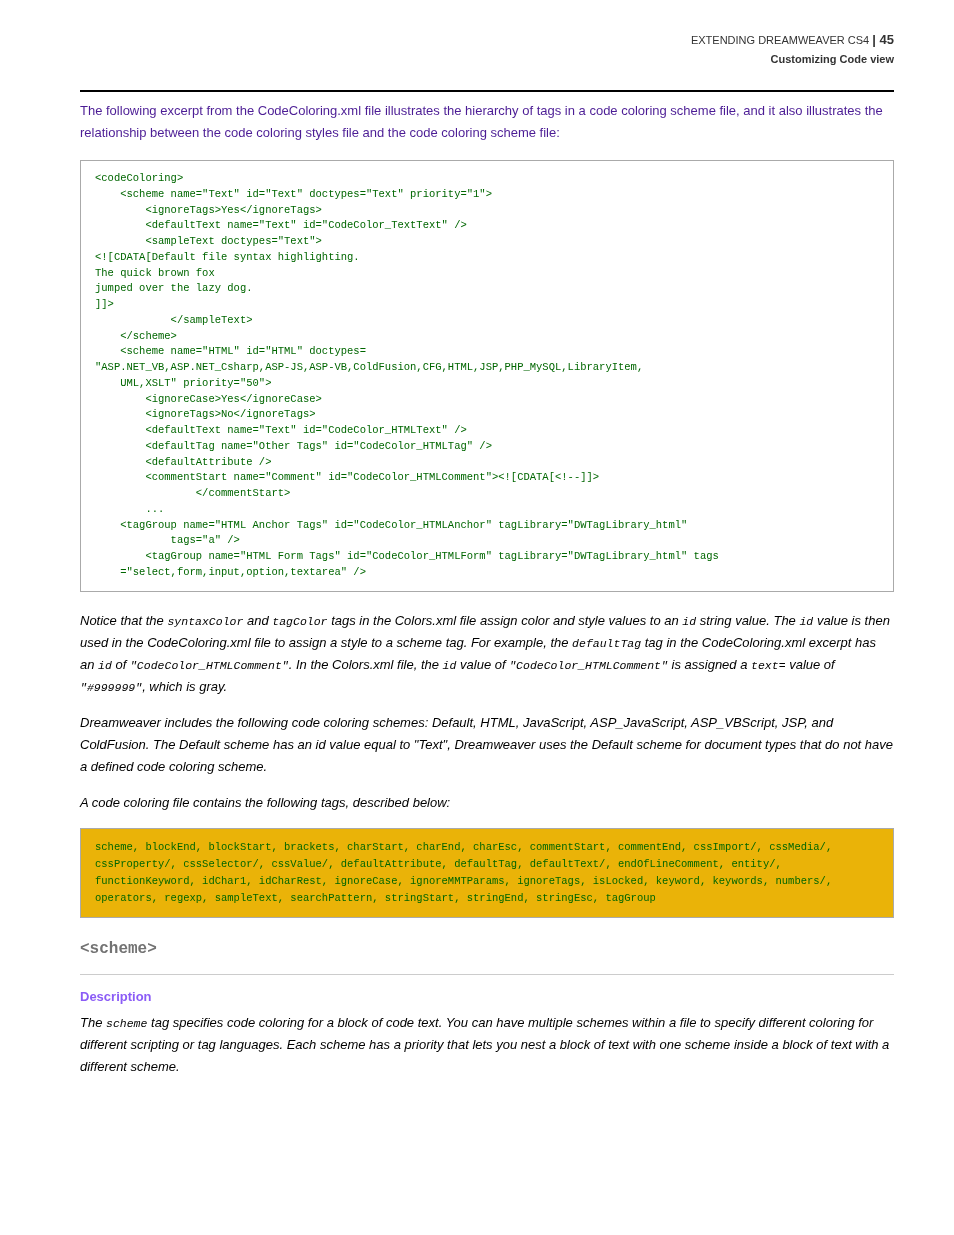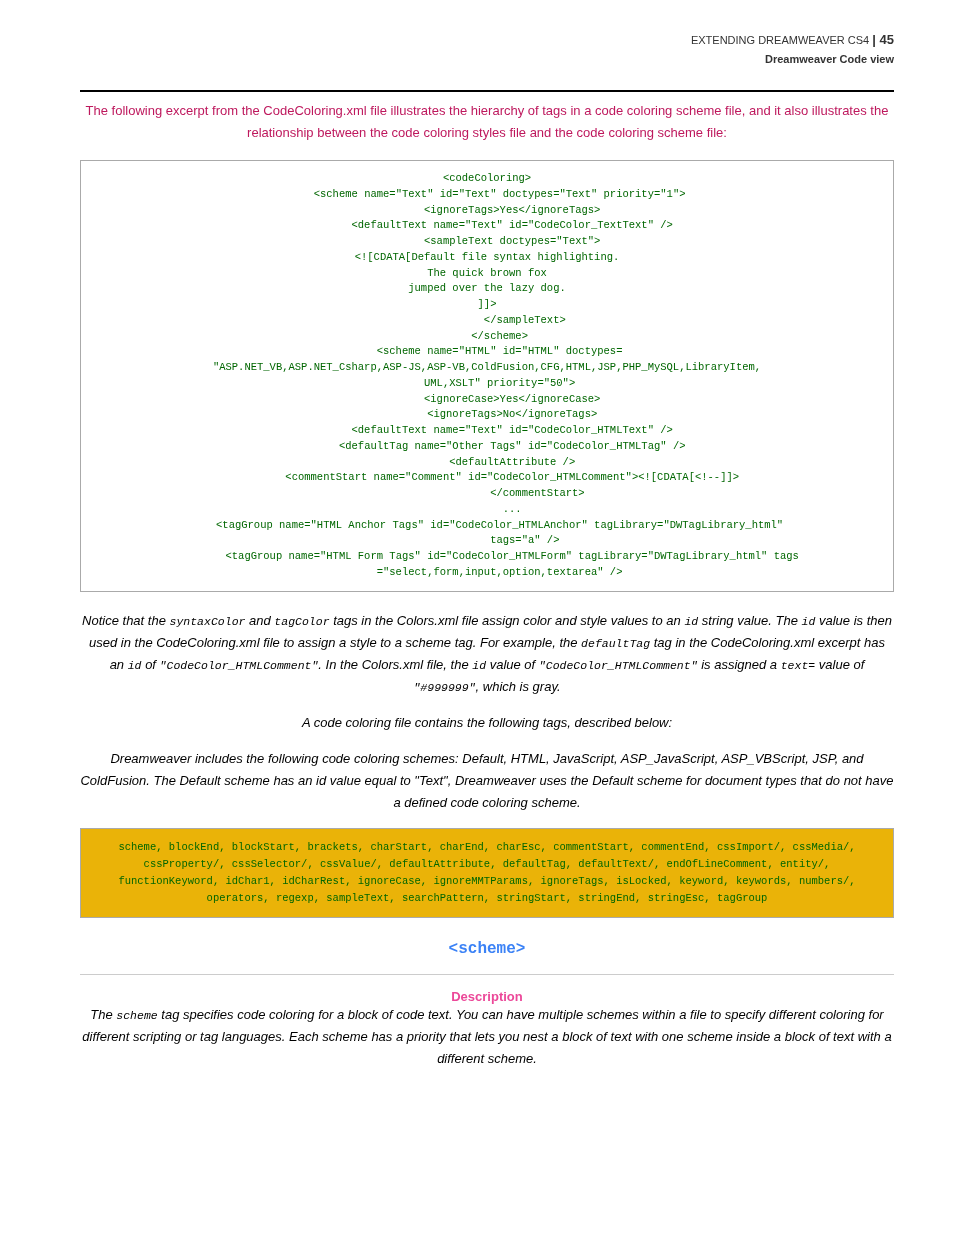--- a/index.html
+++ b/index.html
@@ -1,19 +1,18 @@
 <!DOCTYPE html>
 <html><head>
   <meta charset="utf-8">
   <style>
     * {
       margin: 0;
       padding: 0;
       box-sizing: border-box;
-      text-align: center;
     }
 
     body {
       background: #ffffff;
       font-family: Arial, Helvetica, sans-serif;
       font-size: 13px;
       color: #000000;
       width: 954px;
       min-height: 1235px;
       padding: 0;
@@ -54,28 +53,28 @@
       width: 100%;
       height: 2px;
       background: #000000;
       margin-bottom: 8px;
       margin-top: 50px;
     }
 
     .intro-text {
       font-size: 13px;
       line-height: 1.7;
-      color: #be185d;
+      color: #4c1d95;
       margin-bottom: 16px;
     }
 
     .code-block {
       background: #ffffff;
       border: 1px solid #aaaaaa;
-      padding: 10px 6px;
+      padding: 10px 14px;
       font-family: 'Courier New', Courier, monospace;
       font-size: 10.5px;
       line-height: 1.5;
       color: #006600;
       margin-bottom: 18px;
       white-space: pre;
       overflow-x: auto;
     }
 
     .body-text {
@@ -100,49 +99,49 @@
       font-size: 10.5px;
       line-height: 1.6;
       color: #006600;
       margin-bottom: 22px;
     }
 
     .section-heading {
       font-family: 'Courier New', Courier, monospace;
       font-size: 16px;
       font-weight: bold;
-      color: #3b82f6;
+      color: #737373;
       margin-bottom: 16px;
       margin-top: 10px;
     }
 
     .subsection-heading {
       font-size: 13px;
       font-weight: bold;
-      color: #ec4899;
-      margin-bottom: 0;
+      color: #8b5cf6;
+      margin-bottom: 8px;
     }
 
     .divider-line {
       width: 100%;
       height: 1px;
       background: #cccccc;
       margin-bottom: 14px;
     }
   </style>
 </head>
 <body>
 
 <div class="page-container">
 
   <div class="page-header">
     <span class="title-line">EXTENDING DREAMWEAVER CS4</span>
     <span class="page-number"> | <span>45</span></span>
     <br>
-    <span class="subtitle-line">Dreamweaver Code view</span>
+    <span class="subtitle-line">Customizing Code view</span>
   </div>
 
   <div class="header-bar"></div>
 
   <p class="intro-text">The following excerpt from the CodeColoring.xml file illustrates the hierarchy of tags in a code coloring scheme file, and it also illustrates the relationship between the code coloring styles file and the code coloring scheme file:</p>
 
   <div class="code-block"><span>&lt;codeColoring&gt;
     &lt;scheme name="Text" id="Text" doctypes="Text" priority="1"&gt;
         &lt;ignoreTags&gt;Yes&lt;/ignoreTags&gt;
         &lt;defaultText name="Text" id="CodeColor_TextText" /&gt;
@@ -166,25 +165,25 @@
         ...
     &lt;tagGroup name="HTML Anchor Tags" id="CodeColor_HTMLAnchor" tagLibrary="DWTagLibrary_html"
             tags="a" /&gt;
         &lt;tagGroup name="HTML Form Tags" id="CodeColor_HTMLForm" tagLibrary="DWTagLibrary_html" tags
     ="select,form,input,option,textarea" /&gt;</span></div>
 
   <p class="body-text">
     <span>Notice that the </span><code class="inline-code">syntaxColor</code><span> and </span><code class="inline-code">tagColor</code><span> tags in the Colors.xml file assign color and style values to an </span><code class="inline-code">id</code><span> string value. The </span><code class="inline-code">id</code><span> value is then used in the CodeColoring.xml file to assign a style to a scheme tag. For example, the </span><code class="inline-code">defaultTag</code><span> tag in the CodeColoring.xml excerpt has an </span><code class="inline-code">id</code><span> of </span><code class="inline-code">"CodeColor_HTMLComment"</code><span>. In the Colors.xml file, the </span><code class="inline-code">id</code><span> value of </span><code class="inline-code">"CodeColor_HTMLComment"</code><span> is assigned a </span><code class="inline-code">text=</code><span> value of </span><code class="inline-code">"#999999"</code><span>, which is gray.</span>
   </p>
 
-  <p class="body-text">A code coloring file contains the following tags, described below:</p>
-
   <p class="body-text">
     <span>Dreamweaver includes the following code coloring schemes: Default, HTML, JavaScript, ASP_JavaScript, ASP_VBScript, JSP, and ColdFusion. The Default scheme has an id value equal to "Text", Dreamweaver uses the Default scheme for document types that do not have a defined code coloring scheme.</span>
   </p>
+
+  <p class="body-text">A code coloring file contains the following tags, described below:</p>
 
   <div class="tags-list-block"><span>scheme, blockEnd, blockStart, brackets, charStart, charEnd, charEsc, commentStart, commentEnd,
 cssImport/, cssMedia/, cssProperty/, cssSelector/, cssValue/, defaultAttribute, defaultTag,
 defaultText/, endOfLineComment, entity/, functionKeyword, idChar1, idCharRest, ignoreCase,
 ignoreMMTParams, ignoreTags, isLocked, keyword, keywords, numbers/, operators, regexp,
 sampleText, searchPattern, stringStart, stringEnd, stringEsc, tagGroup</span></div>
 
   <div class="section-heading">&lt;scheme&gt;</div>
 
   <div class="divider-line"></div>

